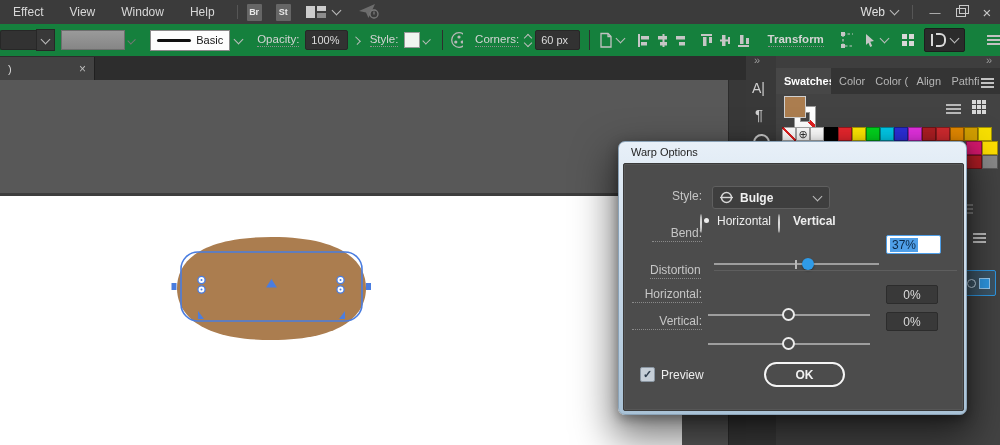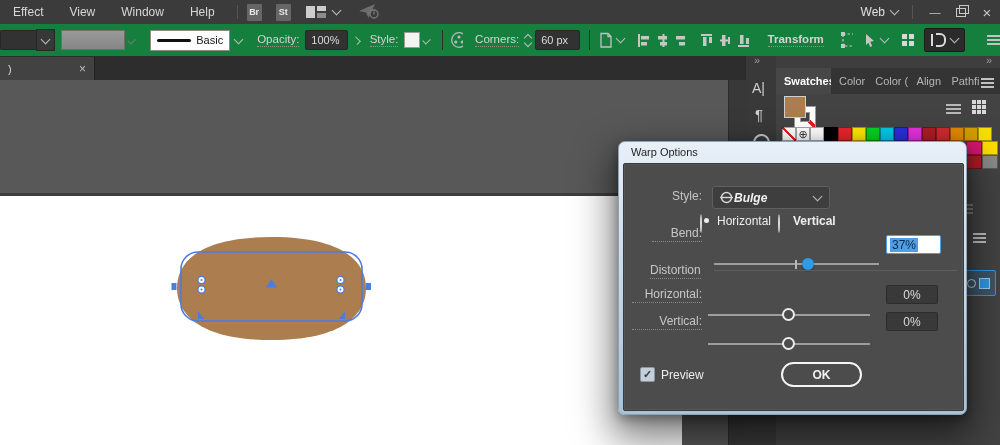--- a/index.html
+++ b/index.html
@@ -360,21 +360,21 @@
   <div class="a dialog">
     <span class="dtitle">Warp Options</span>
     <div class="dbody">
 
       <span class="a dlbl" style="left:30px;top:25px;width:48px;text-align:right;">Style:</span>
       <div class="a ddrop" style="left:88px;top:22px;width:104px;height:21px;">
         <svg width="15" height="13">
             <circle cx="7.5" cy="6.5" r="5" fill="none" stroke="#d8d8d8" stroke-width="1.4"></circle>
             <line x1="1" y1="6.5" x2="14" y2="6.5" stroke="#d8d8d8" stroke-width="1.4"></line>
           </svg>
-        <span style="color:#f0f0f0;font-weight:bold;font-size:12px;font-style:italic;">Bulge</span>
+        <span style="color:#f0f0f0;font-weight:bold;font-size:12px;margin-left:6px;">Bulge</span>
         <span class="chev" style="margin-left:auto;margin-right:2px;"></span>
       </div>
 
       <span class="a radio sel" style="left:76px;top:51px;"></span>
       <span class="a dval" style="left:93px;top:50px;font-weight:normal;">Horizontal</span>
       <span class="a radio" style="left:152px;top:51px;"></span>
       <span class="a dval" style="left:169px;top:50px;font-weight:bold;">Vertical</span>
 
       <span class="a dlbl dot" style="left:28px;top:62px;width:50px;text-align:right;">Bend:</span>
       <div class="a track" style="left:90px;top:81px;width:165px;">
@@ -395,17 +395,17 @@
       <span class="a dfield" style="left:262px;top:121px;width:50px;height:17px;">0%</span>
 
       <span class="a dlbl dot" style="left:8px;top:150px;width:70px;text-align:right;">Vertical:</span>
       <div class="a track" style="left:84px;top:157px;width:162px;">
         <span class="ringhandle" style="left:74px;"></span>
       </div>
       <span class="a dfield" style="left:262px;top:148px;width:50px;height:17px;">0%</span>
 
       <span class="a checkbox" style="left:16px;top:203px;">✓</span>
       <span class="a dval" style="left:37px;top:204px;">Preview</span>
-      <span class="a pill ok" style="left:157px;top:198px;width:81px;height:25px;">OK</span>
+      <span class="a pill ok" style="left:140px;top:198px;width:81px;height:25px;">OK</span>
     </div>
   </div>
 
 </div>
 
 </body></html>

